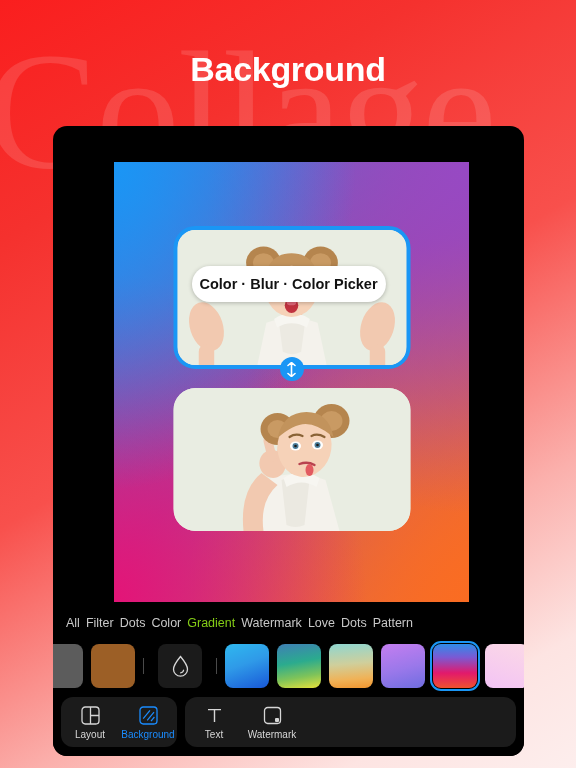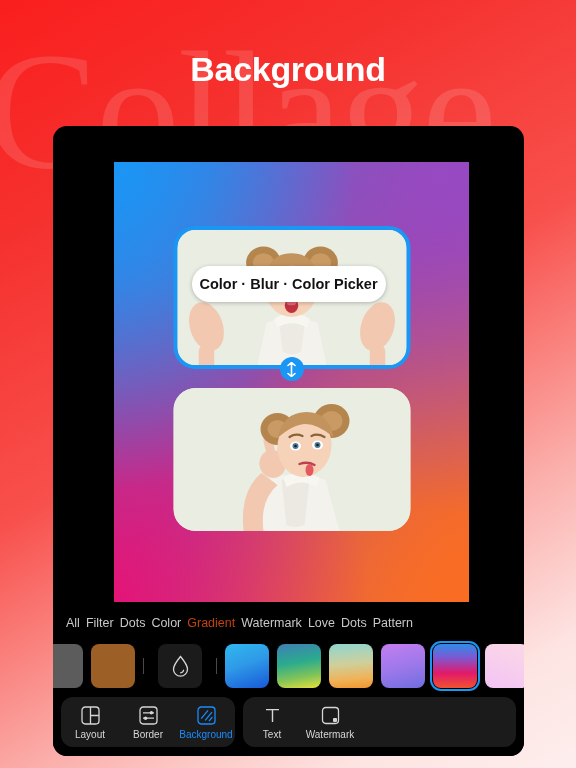--- a/index.html
+++ b/index.html
@@ -115,21 +115,21 @@
     justify-content: flex-start;
     padding: 0 10px;
     background: #000000;
   }
   .tab {
     font-size: 12.5px;
     color: #c8c8c8;
     white-space: nowrap;
     padding: 0 3px;
   }
-  .tab.sel { color: #c2410c; }
+  .tab.sel { color: #84cc16; }
 
   
   .swatches {
     position: absolute;
     left: 0; right: 0; top: 512px;
     height: 56px;
     display: flex;
     align-items: center;
     gap: 8px;
     padding-left: 0px;
@@ -341,32 +341,20 @@
         <span class="tb-icon">
           <svg width="19" height="19" viewBox="0 0 19 19">
             <rect x="1" y="1" width="17" height="17" rx="3.2" fill="none" stroke="currentColor" stroke-width="1.3"></rect>
             <line x1="9.5" y1="1" x2="9.5" y2="18" stroke="currentColor" stroke-width="1.3"></line>
             <line x1="9.5" y1="9.5" x2="18" y2="9.5" stroke="currentColor" stroke-width="1.3"></line>
           </svg>
         </span>
         <span class="tb-label">Layout</span>
       </div>
 
-      <div class="tb-item">
-        <span class="tb-icon">
-          <svg width="19" height="19" viewBox="0 0 19 19">
-            <rect x="1" y="1" width="17" height="17" rx="3.2" fill="none" stroke="currentColor" stroke-width="1.3"></rect>
-            <line x1="4" y1="6.8" x2="15" y2="6.8" stroke="currentColor" stroke-width="1.3"></line>
-            <line x1="4" y1="12.2" x2="15" y2="12.2" stroke="currentColor" stroke-width="1.3"></line>
-            <circle cx="12.4" cy="6.8" r="1.7" fill="currentColor"></circle>
-            <circle cx="6.6" cy="12.2" r="1.7" fill="currentColor"></circle>
-          </svg>
-        </span>
-        <span class="tb-label">Border</span>
-      </div>
 
 
       <div class="tb-item sel">
         <span class="tb-icon">
           <svg width="19" height="19" viewBox="0 0 19 19">
             <rect x="1" y="1" width="17" height="17" rx="3.2" fill="none" stroke="currentColor" stroke-width="1.3"></rect>
             <line x1="4.2" y1="12.6" x2="11" y2="4.4" stroke="currentColor" stroke-width="1.2"></line>
             <line x1="8.2" y1="14.4" x2="15" y2="6.2" stroke="currentColor" stroke-width="1.2"></line>
             <line x1="12" y1="15.2" x2="15.4" y2="11" stroke="currentColor" stroke-width="1.2"></line>
           </svg>

